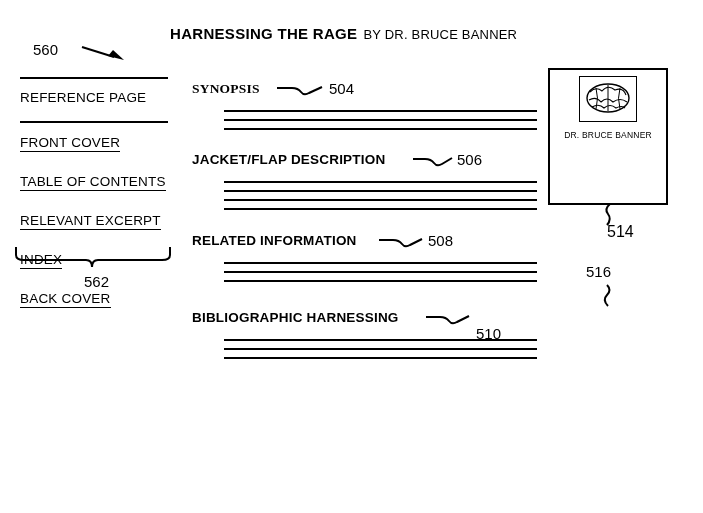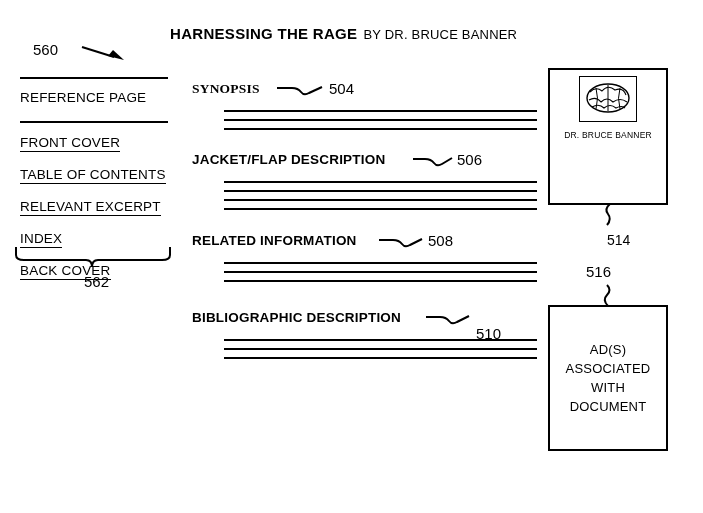--- a/index.html
+++ b/index.html
@@ -55,21 +55,21 @@
     top: 133px;
     width: 180px;
     font-size: 13.5px;
     line-height: 20.5px;
     letter-spacing: 0.2px;
   }
   #ref-links div {
     display: inline-block;
     border-bottom: 1.6px solid #000;
     line-height: 17px;
-    margin-bottom: 13px;
+    margin-bottom: 20px;
   }
 
   
   #lbl-560 { left: 33px; top: 41px; font-size: 15px; }
   #arrow-560 { left: 80px; top: 44px; }
 
   
   #brace-562 { left: 14px; top: 245px; }
   #lbl-562 { left: 84px; top: 273px; font-size: 15px; }
 
@@ -130,21 +130,21 @@
     border: 1.6px solid #000;
     margin: 6px auto 0 auto;
     position: relative;
     background: #fff;
   }
   #cover-author {
     margin-top: 8px;
     font-size: 8.5px;
     letter-spacing: 0.2px;
   }
-  #lbl-514 { left: 607px; top: 232px; font-size: 14px; }
+  #lbl-514 { left: 607px; top: 223px; font-size: 16px; }
   #squig-514 { left: 598px; top: 203px; }
 
   
   #lbl-516 { left: 586px; top: 263px; font-size: 15px; }
   #squig-516 { left: 598px; top: 284px; }
   #ads-box {
     left: 548px;
     top: 305px;
     width: 116px;
     height: 142px;
@@ -240,21 +240,21 @@
         <path d="M1 4 L15 4 Q21 4 24 8 Q27 12 32 9 L44 3" stroke="#000" stroke-width="2" fill="none"></path>
       </svg>
   </div>
   <div class="abs num" id="sec3-num">508</div>
   <div class="abs sec-lines" id="sec3-lines">
     <div class="ln"></div>
     <div class="ln"></div>
     <div class="ln"></div>
   </div>
 
-  <div class="abs sec-title" id="sec4-title">BIBLIOGRAPHIC DESCRIPTION</div>
+  <div class="abs sec-title" id="sec4-title">BIBLIOGRAPHIC HARNESSING</div>
   <div class="abs squig" id="sec4-squig">
     <svg width="46" height="12" viewBox="0 0 46 12">
         <path d="M1 4 L15 4 Q21 4 24 8 Q27 12 32 9 L44 3" stroke="#000" stroke-width="2" fill="none"></path>
       </svg>
   </div>
   <div class="abs num" id="sec4-num">510</div>
   <div class="abs sec-lines" id="sec4-lines">
     <div class="ln"></div>
     <div class="ln"></div>
     <div class="ln"></div>
@@ -280,23 +280,15 @@
       </svg>
   </div>
   <div class="abs num" id="lbl-514">514</div>
 
   <div class="abs num" id="lbl-516">516</div>
   <div class="abs" id="squig-516">
     <svg width="28" height="24" viewBox="0 0 28 24">
         <path d="M9 1 Q14 6 9 11 Q4 16 10 22" stroke="#000" stroke-width="2" fill="none"></path>
       </svg>
   </div>
-  <div class="abs" id="ads-box">
-    <div id="ads-text">
-      <div>AD(S)</div>
-      <div>ASSOCIATED</div>
-      <div>WITH</div>
-      <div>DOCUMENT</div>
-    </div>
-  </div>
 
 
 </div>
 
 </body></html>

